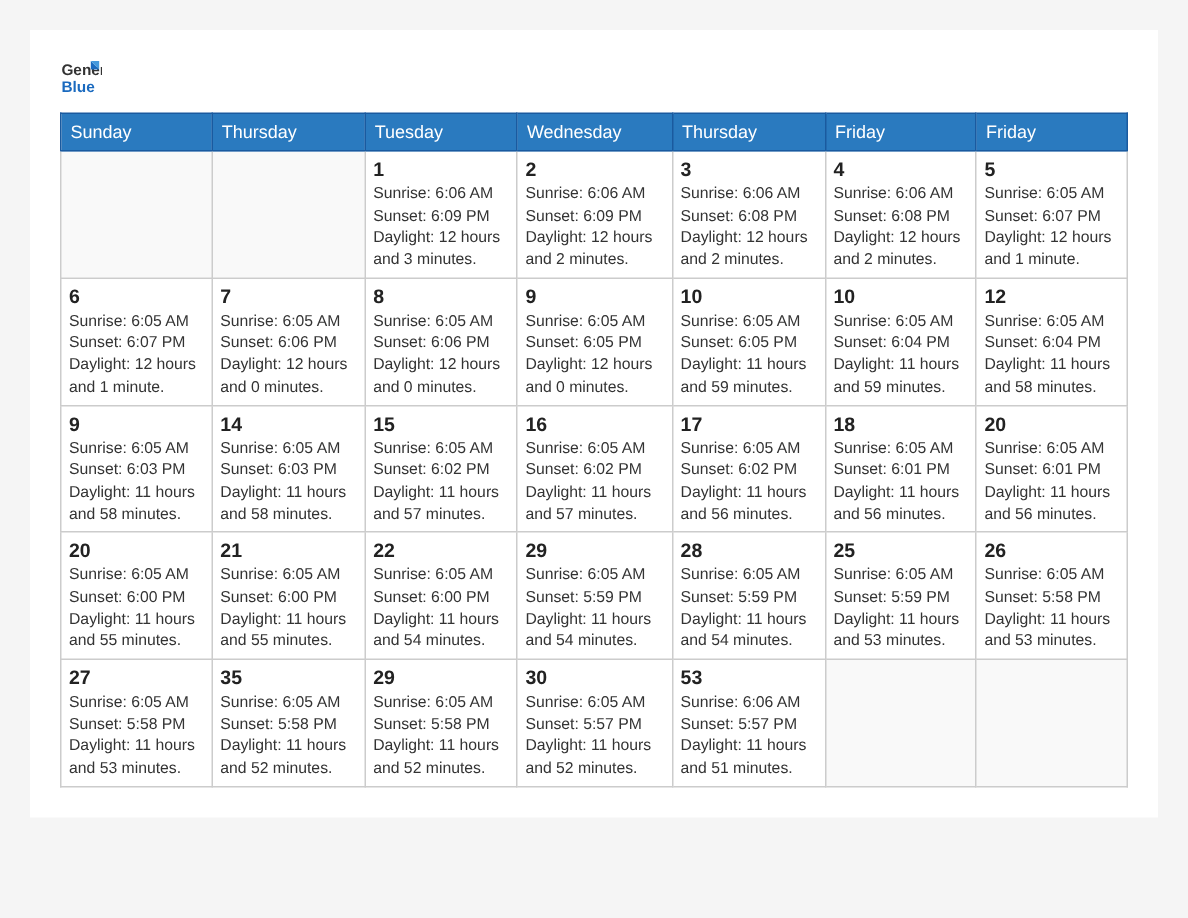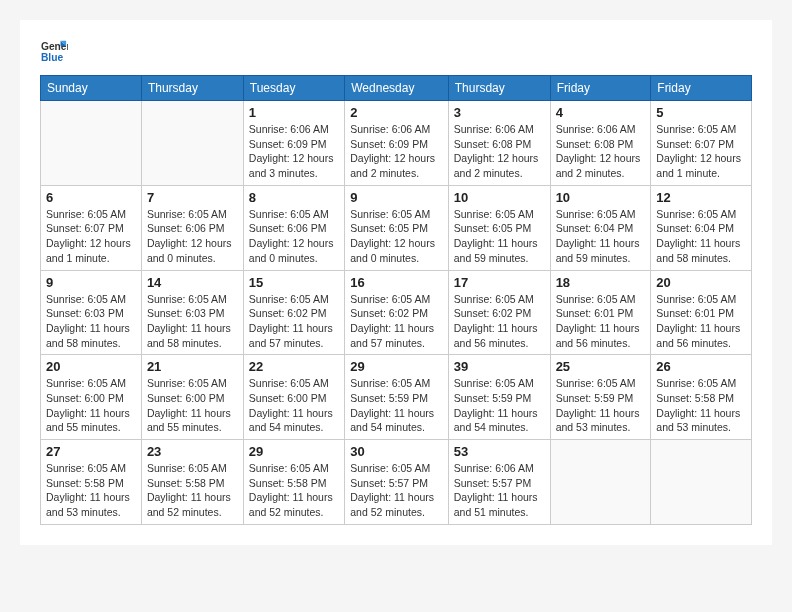--- a/index.html
+++ b/index.html
@@ -282,21 +282,21 @@
 and 54 minutes.</div>
           </td>
           <td>
             <span class="day-number">29</span>
             <div class="day-detail" style="white-space: pre-line;">Sunrise: 6:05 AM
 Sunset: 5:59 PM
 Daylight: 11 hours
 and 54 minutes.</div>
           </td>
           <td>
-            <span class="day-number">39</span>
+            <span class="day-number">28</span>
             <div class="day-detail" style="white-space: pre-line;">Sunrise: 6:05 AM
 Sunset: 5:59 PM
 Daylight: 11 hours
 and 54 minutes.</div>
           </td>
           <td>
             <span class="day-number">25</span>
             <div class="day-detail" style="white-space: pre-line;">Sunrise: 6:05 AM
 Sunset: 5:59 PM
 Daylight: 11 hours
@@ -312,21 +312,21 @@
         </tr>
         <tr>
           <td>
             <span class="day-number">27</span>
             <div class="day-detail" style="white-space: pre-line;">Sunrise: 6:05 AM
 Sunset: 5:58 PM
 Daylight: 11 hours
 and 53 minutes.</div>
           </td>
           <td>
-            <span class="day-number">23</span>
+            <span class="day-number">35</span>
             <div class="day-detail" style="white-space: pre-line;">Sunrise: 6:05 AM
 Sunset: 5:58 PM
 Daylight: 11 hours
 and 52 minutes.</div>
           </td>
           <td>
             <span class="day-number">29</span>
             <div class="day-detail" style="white-space: pre-line;">Sunrise: 6:05 AM
 Sunset: 5:58 PM
 Daylight: 11 hours

